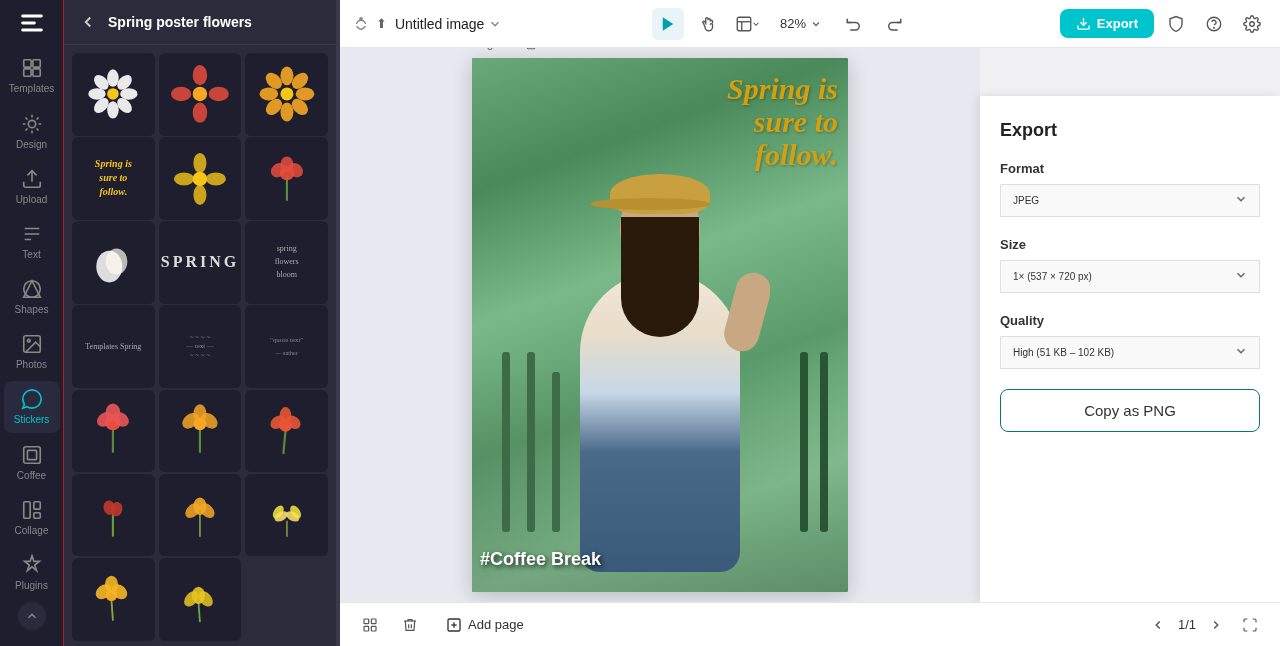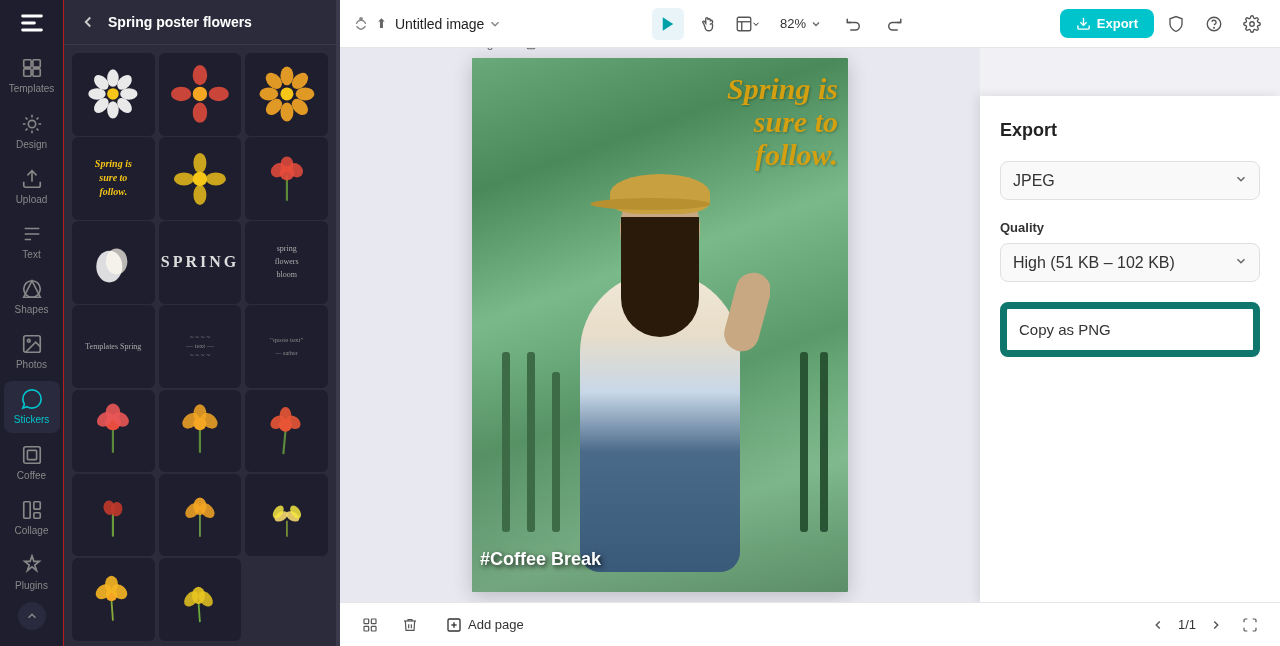--- a/index.html
+++ b/index.html
@@ -238,40 +238,40 @@
     .export-panel-title {
       font-size: 18px; font-weight: 700; color: #222;
     }
     .export-field { display: flex; flex-direction: column; gap: 8px; }
     .export-label { font-size: 13px; font-weight: 600; color: #333; }
     .select-wrapper {
       position: relative;
     }
     .select-wrapper select {
       width: 100%; padding: 10px 36px 10px 12px;
-      border: 1px solid #e0e0e0; border-radius: 8px;
-      font-size: 16px; color: #333; background: #f9f9f9;
+      border: 1px solid #e0e0e0; border-radius: 0;
+      font-size: 10px; color: #333; background: #f9f9f9;
       appearance: none; cursor: pointer;
       outline: none;
     }
     .select-arrow {
       position: absolute; right: 12px; top: 50%; transform: translateY(-50%);
       pointer-events: none; color: #666;
     }
     .download-btn {
       width: 100%; padding: 12px;
       background: #00c4cc; color: white; border: none;
       border-radius: 8px; font-size: 15px; font-weight: 600;
       cursor: pointer; text-align: center;
     }
     .copy-png-btn {
       width: 100%; padding: 12px;
-      background: white; color: #333; border: 7px solid #0f766e;
+      background: white; color: #333; border: 1px solid #0f766e;
       border-radius: 8px; font-size: 15px; font-weight: 500;
-      cursor: pointer; text-align: left;
+      cursor: pointer; text-align: center;
     }
 
     
     .resize-handle {
       width: 4px; background: #3a3a4a; cursor: col-resize;
       flex-shrink: 0;
     }
   </style>
 </head>
 <body>
@@ -681,36 +681,52 @@
             <div style="position:absolute; bottom:22px; left:8px; font-size:18px; font-weight:900; color:white; font-family:Arial,sans-serif; text-shadow:2px 2px 5px rgba(0,0,0,0.8);">#Coffee Break</div>
           </div>
         </div>
       </div>
     </div>
 
     <div class="export-panel">
       <h2 class="export-panel-title">Export</h2>
 
       <div class="export-field">
+        <label class="export-label">Format</label>
         <div class="select-wrapper">
           <select>
             <option>JPEG</option>
             <option>PNG</option>
             <option>PDF</option>
             <option>SVG</option>
             <option>GIF</option>
           </select>
           <span class="select-arrow">
             <svg viewBox="0 0 24 24" width="14" height="14" fill="none" stroke="currentColor" stroke-width="2.5">
                 <polyline points="6 9 12 15 18 9"></polyline>
               </svg>
           </span>
         </div>
       </div>
 
+      <div class="export-field">
+        <label class="export-label">Size</label>
+        <div class="select-wrapper">
+          <select>
+            <option>1× (537 × 720 px)</option>
+            <option>2× (1074 × 1440 px)</option>
+            <option>3× (1611 × 2160 px)</option>
+          </select>
+          <span class="select-arrow">
+            <svg viewBox="0 0 24 24" width="14" height="14" fill="none" stroke="currentColor" stroke-width="2.5">
+                <polyline points="6 9 12 15 18 9"></polyline>
+              </svg>
+          </span>
+        </div>
+      </div>
 
       <div class="export-field">
         <label class="export-label">Quality</label>
         <div class="select-wrapper">
           <select>
             <option>Low</option>
             <option>Medium</option>
             <option selected="">High (51 KB – 102 KB)</option>
             <option>Highest</option>
           </select>

